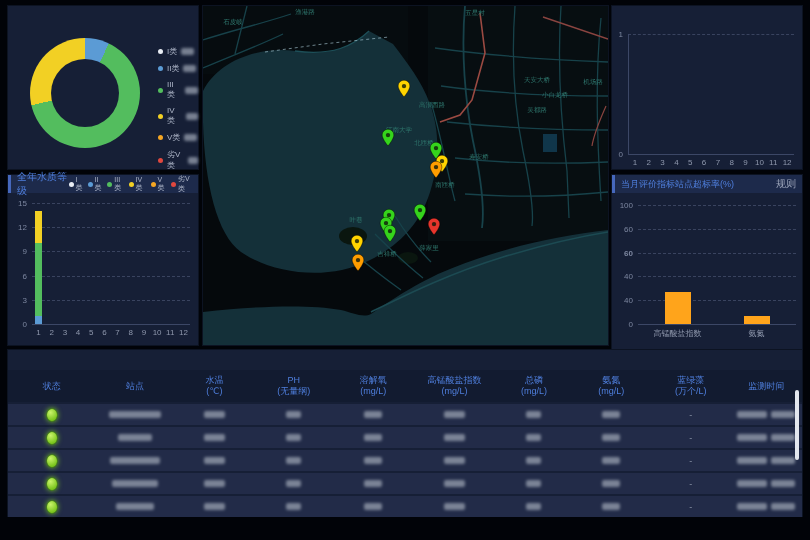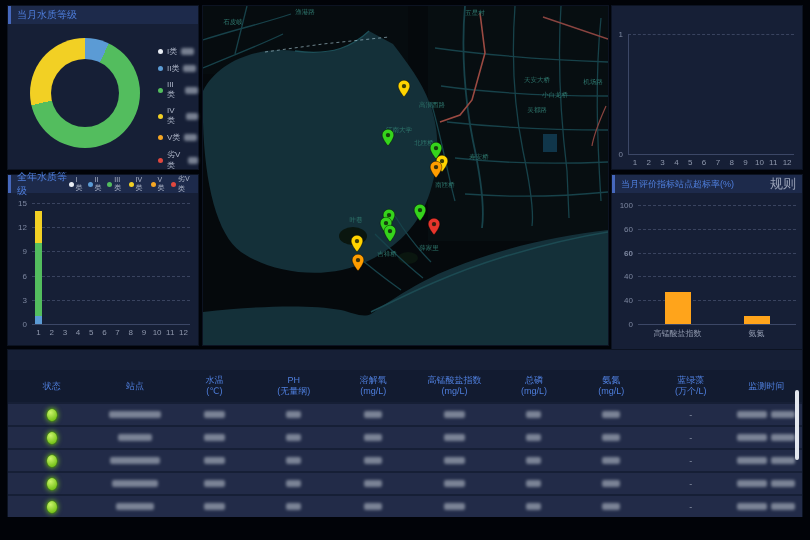--- a/index.html
+++ b/index.html
@@ -22,40 +22,37 @@
   .chart{position:absolute;left:0;right:0;top:18px;bottom:0;}
   .gridline{position:absolute;border-top:1px dashed #39435f;height:0;}
   .axis-line{position:absolute;background:#3c4766;}
   .tick{position:absolute;color:#7d87a0;font-size:8px;line-height:9px;white-space:nowrap;}
   .tick.ylab{text-align:right;}
   .bar-seg{position:absolute;}
   .cat-label{position:absolute;color:#8f98ad;font-size:8px;white-space:nowrap;transform:translateX(-50%);}
   .hlegend{display:flex;gap:5px;align-items:center;}
   .hlegend .lg-item{margin:0;gap:2px;}
   .hlegend .lg-label{font-size:7px;}
-  .rules-link{color:#9aa3b8;font-size:13px;cursor:pointer;}
+  .rules-link{color:#9aa3b8;font-size:10px;cursor:pointer;}
   
   #map-panel{background:#04090c;}
   
   .thead{display:flex;background:#121b30;height:32px;align-items:center;margin-top:2px;}
   .th{color:#4f7fdd;font-size:9px;text-align:center;line-height:11px;}
   .trow{display:flex;background:#222b48;height:21px;align-items:center;margin-top:2px;}
   .td{display:flex;align-items:center;justify-content:center;font-size:9px;color:#8a93a6;}
   .status-dot{width:10px;height:12px;border-radius:50%;
       background:radial-gradient(circle at 35% 30%, #c9f36a, #7cc61f 70%);
       border:1px solid #47801c;box-shadow:0 0 5px rgba(130,208,40,.8);}
   .scroll-thumb{position:absolute;right:3px;top:22px;width:4px;height:70px;background:#e3e7ee;border-radius:2px;}
 </style>
 </head>
 <body>
 
 <div class="panel" style="left:8px;top:6px;width:190px;height:163px;">
-  <div class="phead">
-    <span>当月水质等级</span>
-  </div>
   <div class="pbody">
     <div class="donut" id="donut" style="background: conic-gradient(rgb(91, 155, 213) 0deg, rgb(91, 155, 213) 25.7143deg, rgb(83, 189, 94) 25.7143deg, rgb(83, 189, 94) 257.143deg, rgb(242, 208, 36) 257.143deg, rgb(242, 208, 36) 360deg);"></div>
     <div class="donut-hole" style="left:43px;top:35px;"></div>
     <div id="donut-legend" style="position:absolute;left:150px;top:22px;">
         <div class="lg-item">
           <div class="lg-dot" style="background: rgb(233, 237, 244);"></div>
           <div class="lg-label">I类</div>
           <div class="blur-chip sm"></div>
         </div>
         <div class="lg-item">

